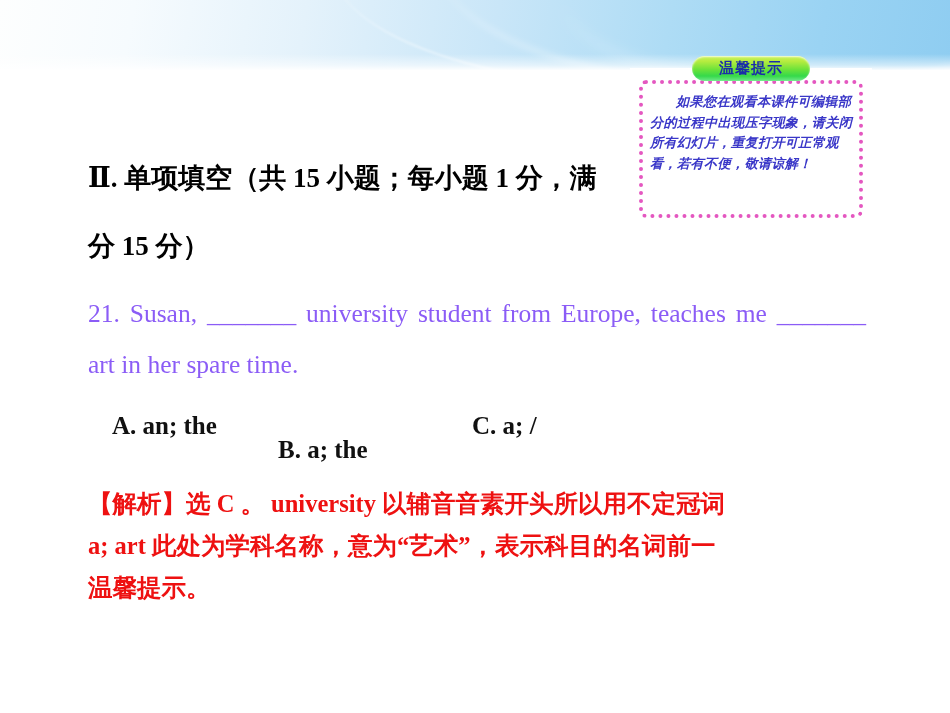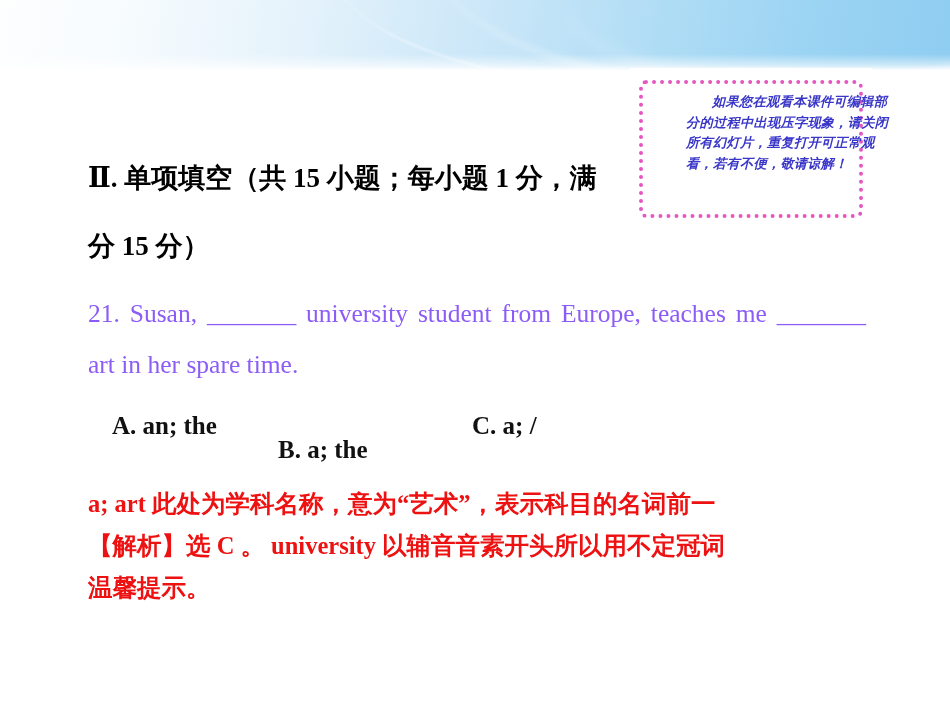--- a/index.html
+++ b/index.html
@@ -138,21 +138,20 @@
     top: 24px;
     width: 208px;
     font-family: "DejaVu Sans", "Liberation Sans", sans-serif;
     font-size: 13.2px;
     line-height: 20.5px;
     color: #3a37c8;
     font-style: italic;
     font-weight: bold;
     text-indent: 26px;
     letter-spacing: 0.3px;
-    margin-left: 36px;
   }
 
   
   .content {
     position: absolute;
     left: 88px;
     top: 0;
     width: 782px;
   }
   .block-title {
@@ -226,35 +225,38 @@
 
   <div class="header-band">
     <div class="swoosh-c"></div>
     <div class="swoosh-b"></div>
     <div class="swoosh-a"></div>
     <div class="header-fade"></div>
   </div>
 
   <div class="notice-card">
     <div class="notice-dotted"></div>
+    <div class="notice-badge">
+      <span class="notice-badge-text">温馨提示</span>
+    </div>
     <div class="notice-body">如果您在观看本课件可编辑部分的过程中出现压字现象，请关闭所有幻灯片，重复打开可正常观看，若有不便，敬请谅解！</div>
   </div>
 
   <div class="content">
 
     <div class="block-title">Ⅱ. 单项填空（共 15 小题；每小题 1 分，满分 15 分）</div>
 
     <div class="question-text">21.  Susan,  _______  university  student  from  Europe,  teaches me _______ art in her spare time.</div>
 
     <div class="options-row">
       <span class="opt opt-a">A. an; the</span>
       <span class="opt opt-b">B. a; the</span>
       <span class="opt opt-c">C. a; /</span>
     </div>
 
     <div class="explanation">
+      <span class="ln ln-1">【解析】选 C 。 university 以辅音音素开头所以用不定冠词</span>
       <span class="ln">a; art 此处为学科名称，意为“艺术”，表示科目的名词前一</span>
-      <span class="ln ln-1">【解析】选 C 。 university 以辅音音素开头所以用不定冠词</span>
       <span class="ln">温馨提示。</span>
     </div>
 
   </div>
 </div>
 
 </body></html>

